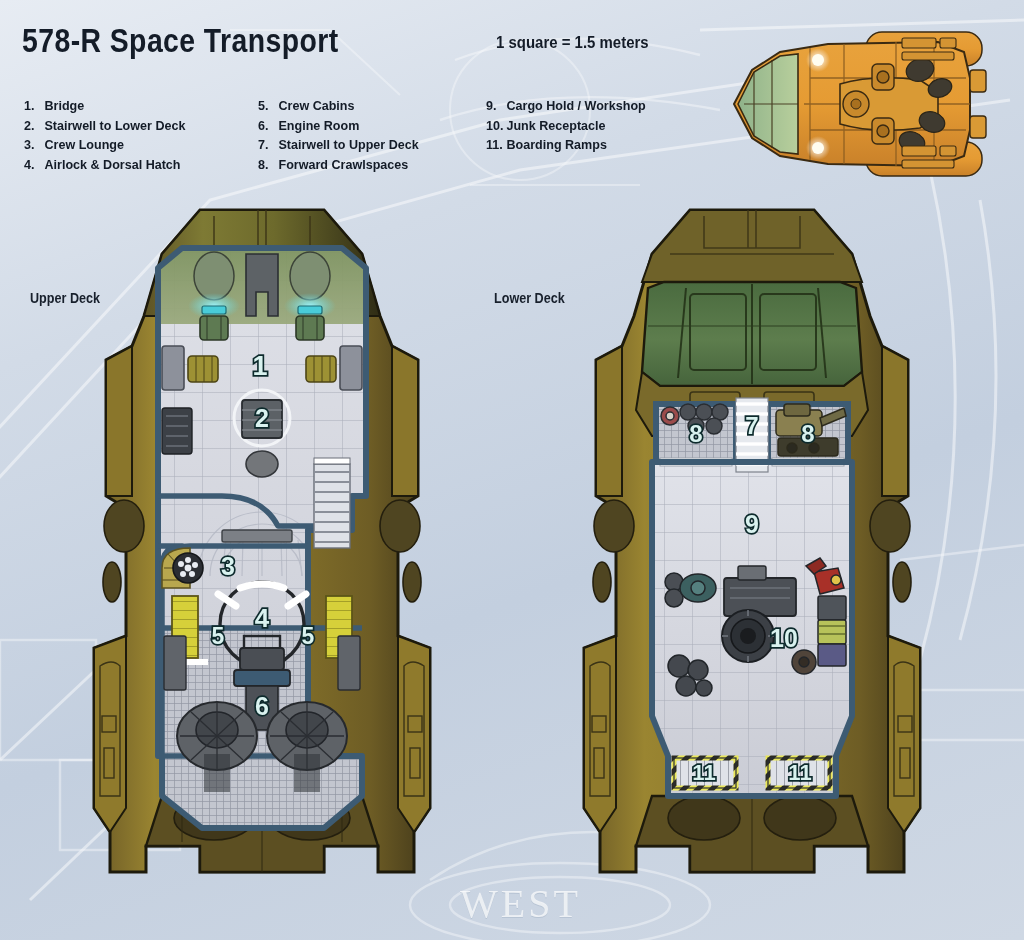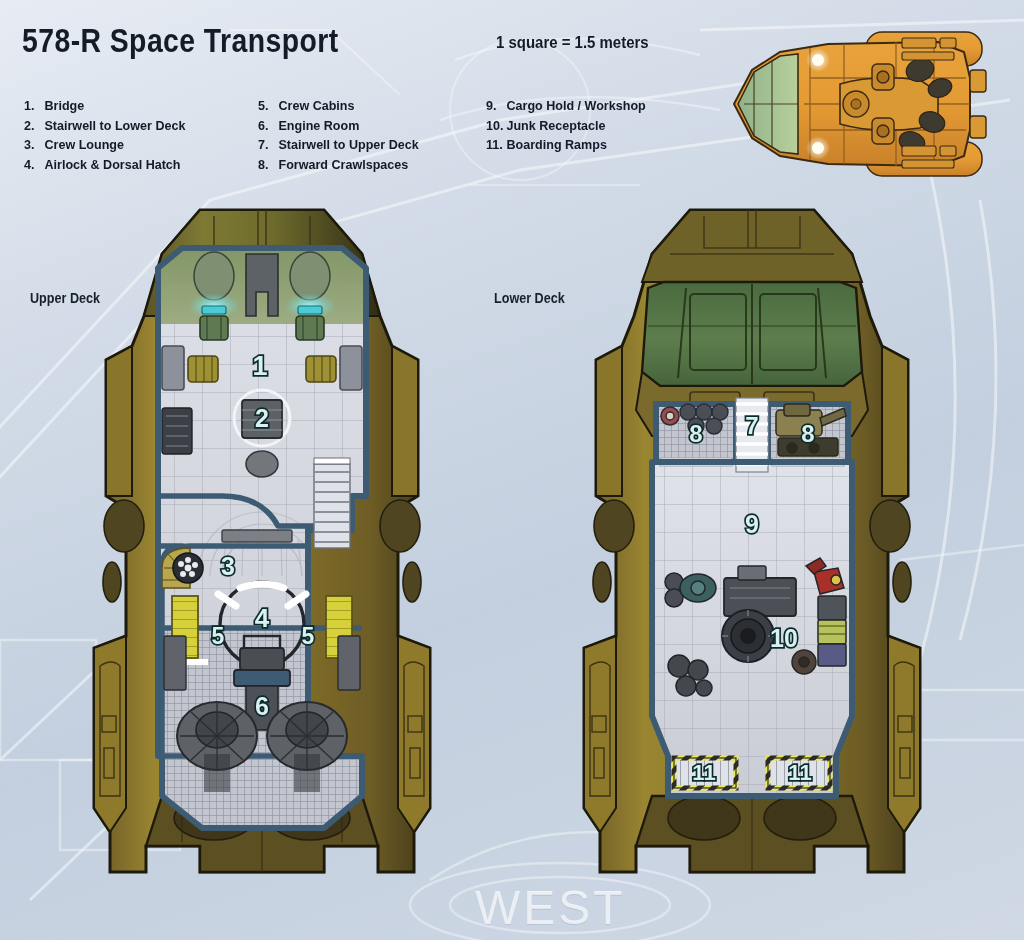--- a/index.html
+++ b/index.html
@@ -14,23 +14,23 @@
     position:absolute;inset:0;
     background:
       linear-gradient(160deg,#e7ecf3 0%,#d2dbe7 28%,#c3cfdf 60%,#cfd8e4 100%);
     overflow:hidden;
   }
   
   .bg-lines{position:absolute;inset:0;pointer-events:none;opacity:.85;}
   .bg-lines svg{width:100%;height:100%;display:block;}
 
   .watermark{
-    position:absolute;left:475px;top:880px;
-    font-family:Liberation Sans, sans-serif;
-    font-size:48px;letter-spacing:3px;
+    position:absolute;left:460px;top:880px;
+    font-family:Liberation Serif, serif;
+    font-size:40px;letter-spacing:3px;
     color:rgba(255,255,255,.72);
     text-shadow:0 1px 0 rgba(150,165,185,.35);
     pointer-events:none;user-select:none;
   }
 
   
   .title{
     position:absolute;left:22px;top:22px;
     font-size:33px;font-weight:bold;
     color:#141c28;

